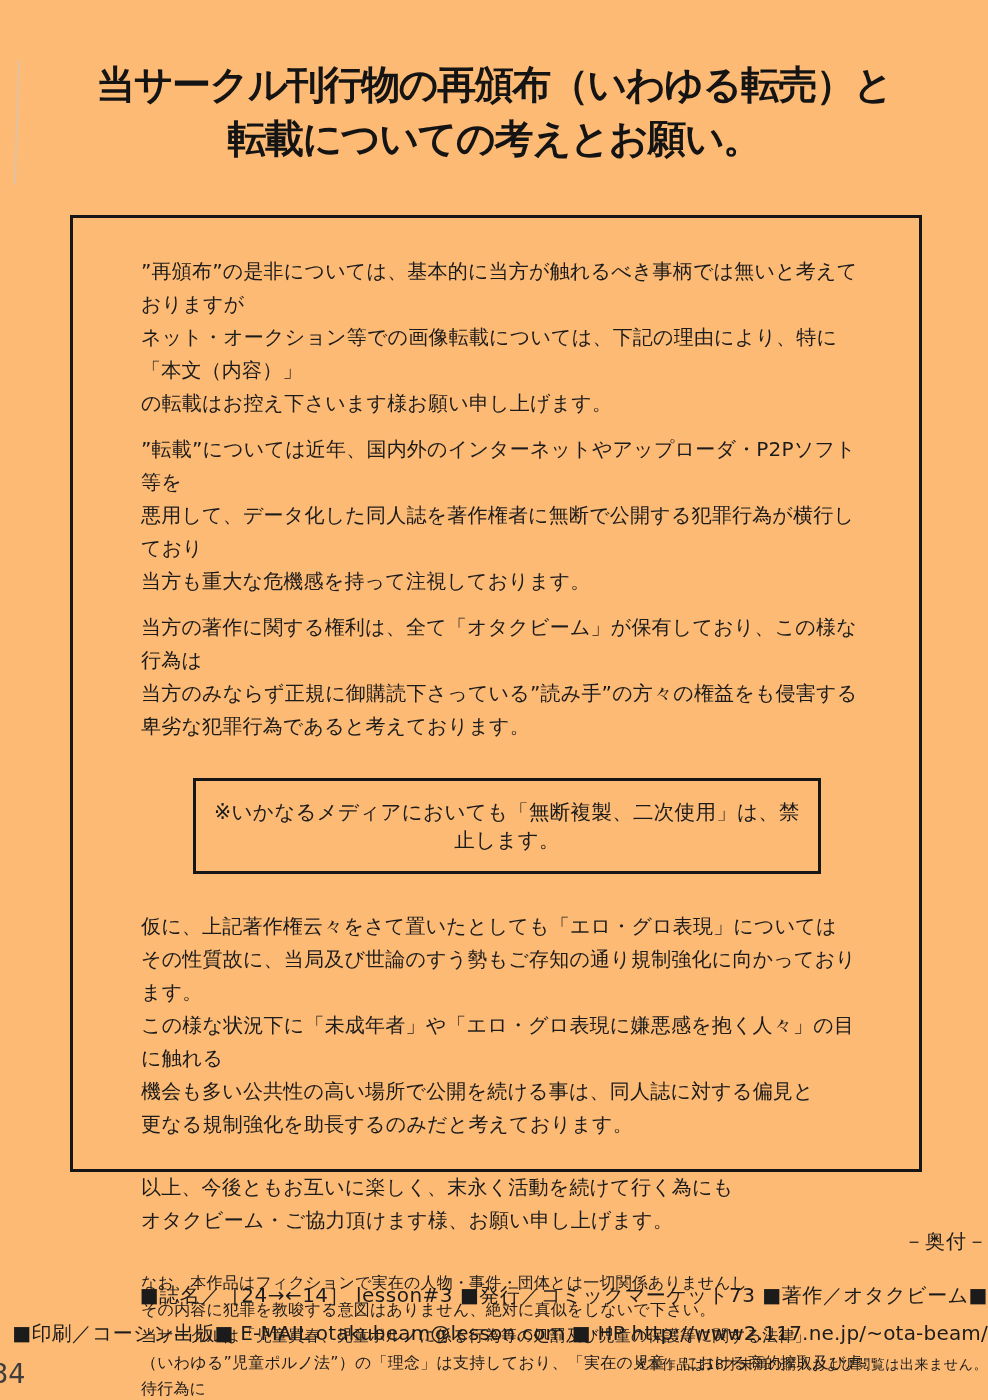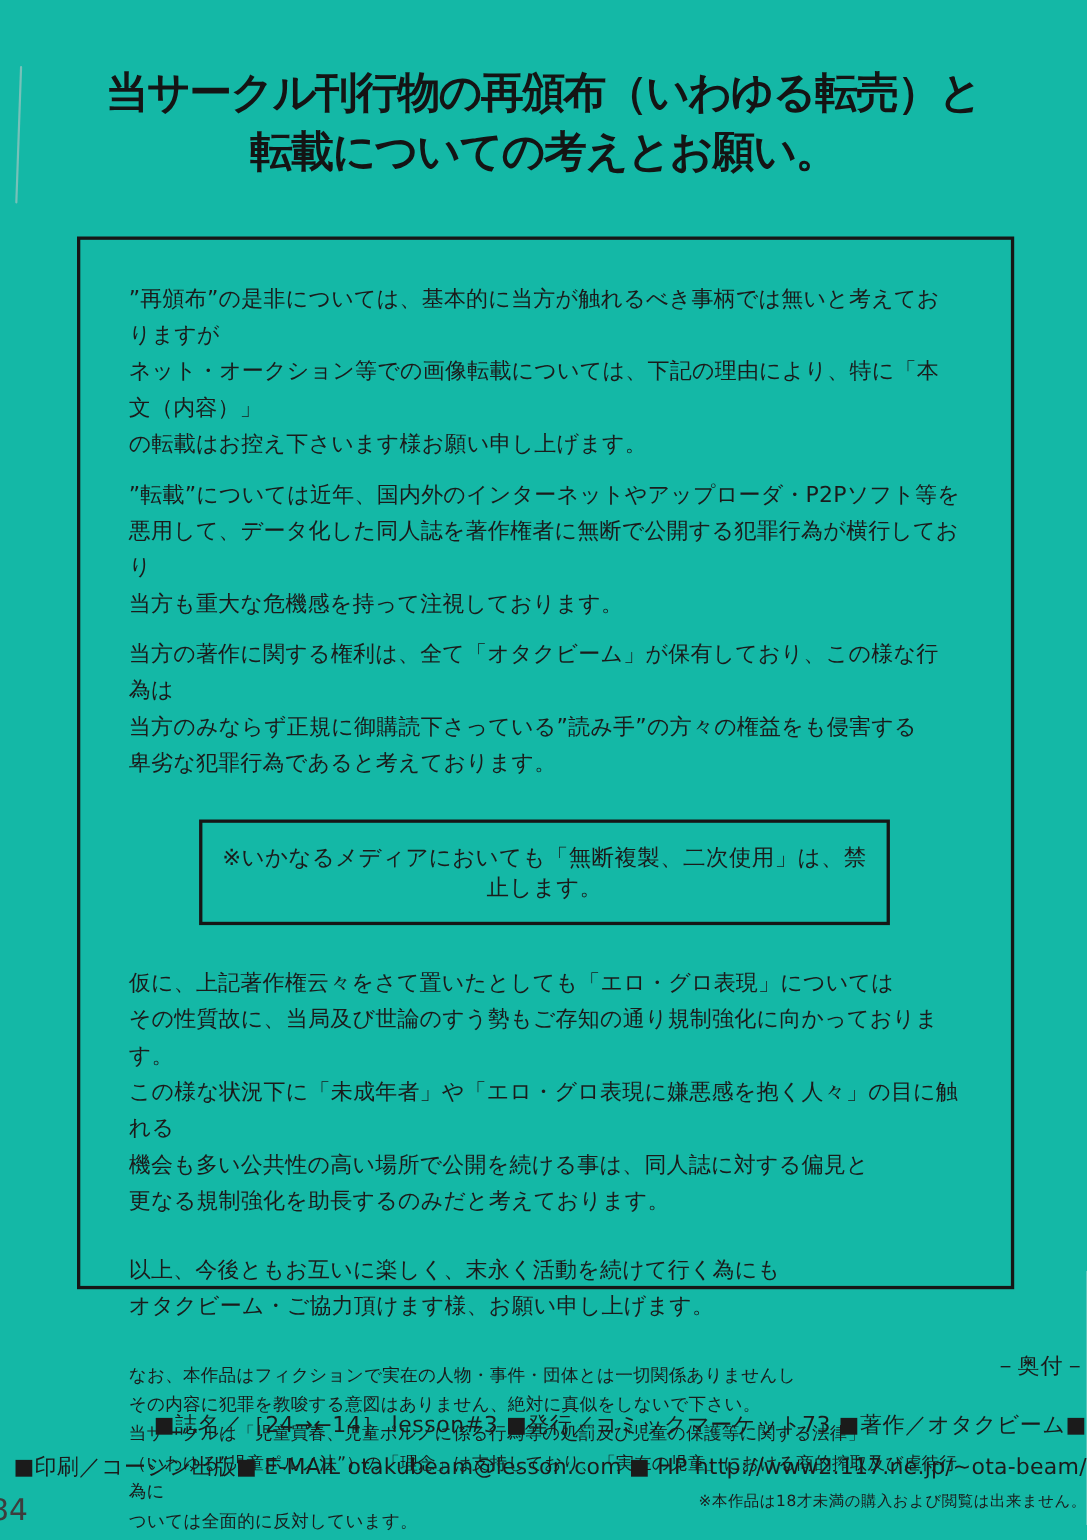--- a/index.html
+++ b/index.html
@@ -5,21 +5,21 @@
   html, body {
     margin: 0;
     padding: 0;
     background: #e8e8e8;
   }
   .page {
     position: relative;
     width: 988px;
     height: 1400px;
     margin: 0 auto;
-    background: #14b8a6;
+    background: #fdba74;
     overflow: hidden;
     font-family: "DejaVu Sans", "Liberation Sans", sans-serif;
     color: #1b1b1b;
   }
   
   .scan-artifact {
     position: absolute;
     left: 16px;
     top: 60px;
     width: 2px;
@@ -44,21 +44,21 @@
     color: #141414;
   }
   .notice-box {
     position: absolute;
     left: 70px;
     top: 215px;
     width: 852px;
     height: 957px;
     border: 3px solid #161616;
     box-sizing: border-box;
-    padding: 37px 46px 0 44px;
+    padding: 37px 46px 0 68px;
   }
   .notice-box p {
     margin: 0;
     font-size: 20px;
     line-height: 33px;
     white-space: pre-line;
     letter-spacing: 0.2px;
   }
   .para-gap { margin-bottom: 13px !important; }
   .inner-box {

